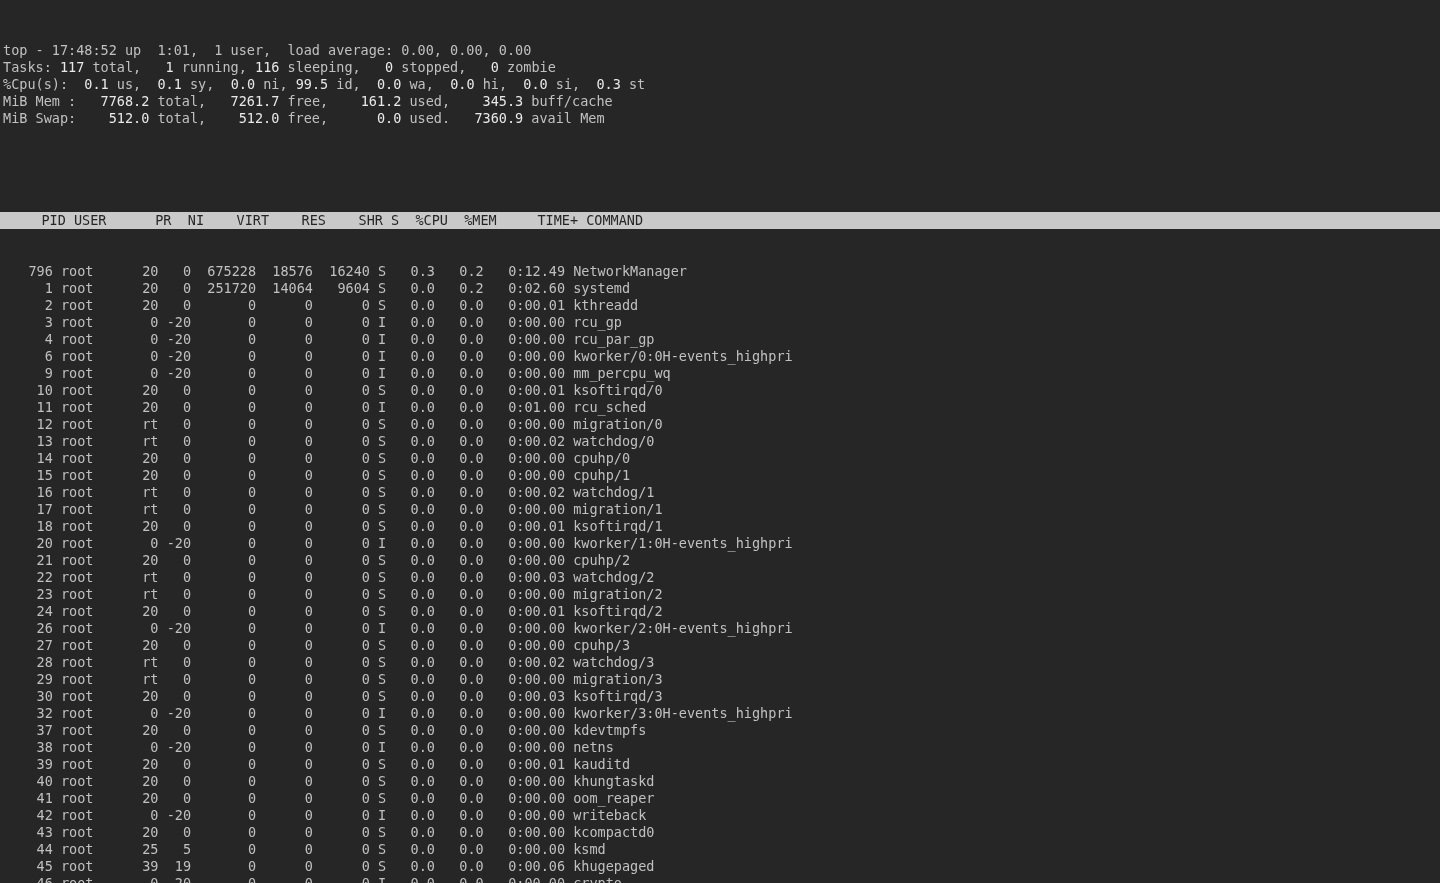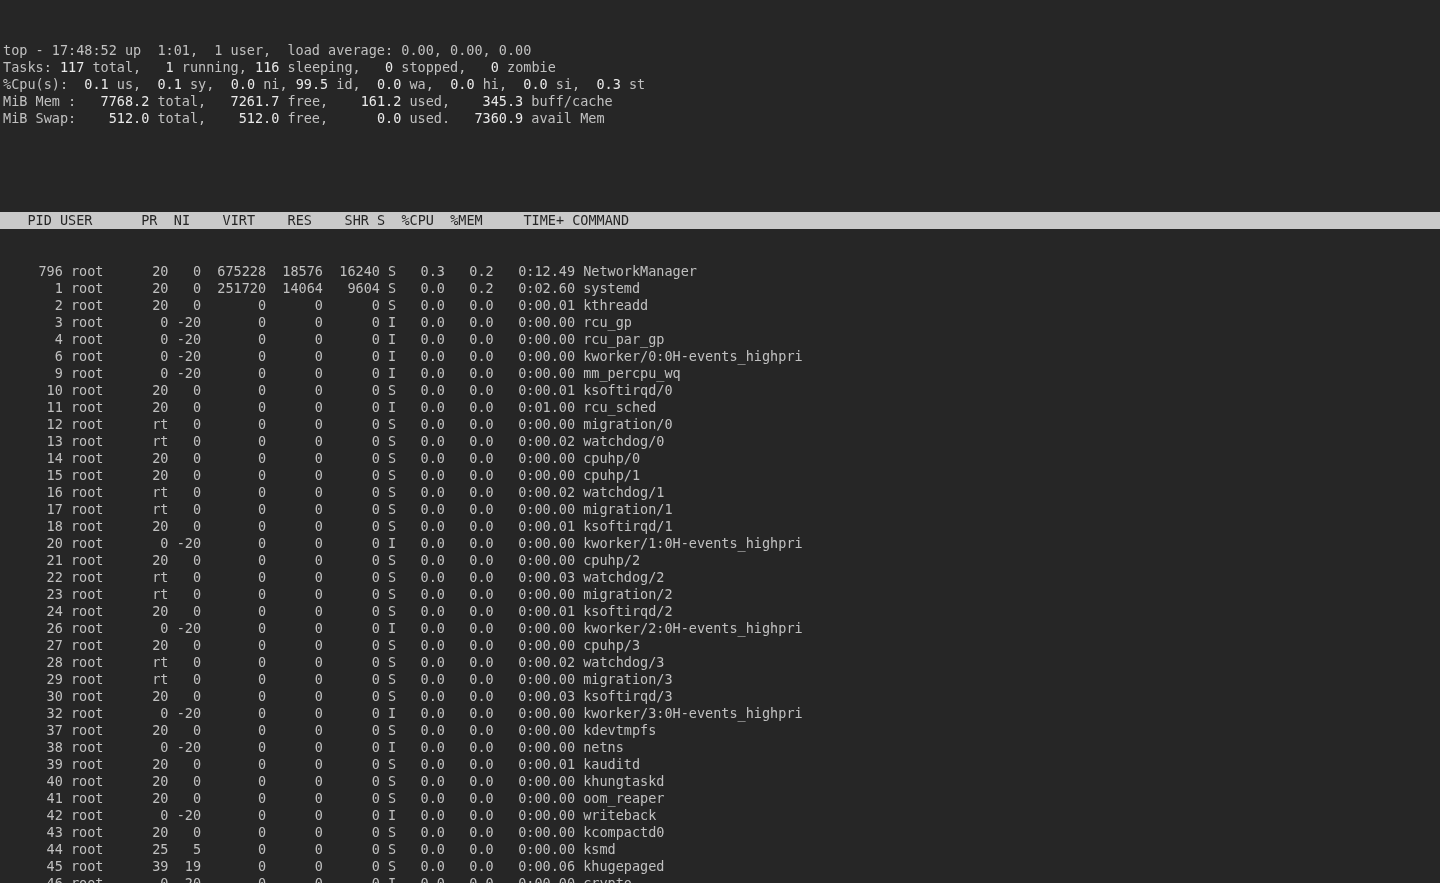--- a/index.html
+++ b/index.html
@@ -20,26 +20,26 @@
     font-family:"DejaVu Sans Mono","Liberation Mono",monospace;
     font-size:13.5px;
     line-height:17px;
     white-space:pre;
     overflow:hidden;
     padding-top:8px;
   }
   .line{height:17px;padding-left:3px}
   .b{font-weight:normal;color:var(--fg-bold)}
   .header-bar{
-    height:17px;padding-left:3px;
+    height:17px;padding-left:17px;
     background:var(--bar-bg);
     color:var(--bar-fg);
     width:100%;
   }
-  .row{height:17px;padding-left:14px}
+  .row{height:17px;padding-left:4px}
 </style>
 </head>
 <body>
 
 <div class="screen">
   <div id="summary"><div class="line"><span>top - 17:48:52 up  1:01,  1 user,  load average: 0.00, 0.00, 0.00</span></div><div class="line"><span>Tasks: </span><span class="b">117</span><span> total,   </span><span class="b">1</span><span> running, </span><span class="b">116</span><span> sleeping,   </span><span class="b">0</span><span> stopped,   </span><span class="b">0</span><span> zombie</span></div><div class="line"><span>%Cpu(s):  </span><span class="b">0.1</span><span> us,  </span><span class="b">0.1</span><span> sy,  </span><span class="b">0.0</span><span> ni, </span><span class="b">99.5</span><span> id,  </span><span class="b">0.0</span><span> wa,  </span><span class="b">0.0</span><span> hi,  </span><span class="b">0.0</span><span> si,  </span><span class="b">0.3</span><span> st</span></div><div class="line"><span>MiB Mem :   </span><span class="b">7768.2</span><span> total,   </span><span class="b">7261.7</span><span> free,    </span><span class="b">161.2</span><span> used,    </span><span class="b">345.3</span><span> buff/cache</span></div><div class="line"><span>MiB Swap:    </span><span class="b">512.0</span><span> total,    </span><span class="b">512.0</span><span> free,      </span><span class="b">0.0</span><span> used.   </span><span class="b">7360.9</span><span> avail Mem</span></div></div>
   <div class="line"></div>
   <div class="header-bar" id="header-bar"><span>   PID</span> <span>USER    </span> <span> PR</span> <span> NI</span> <span>   VIRT</span> <span>   RES</span> <span>   SHR</span> <span>S</span> <span> %CPU</span> <span> %MEM</span> <span>    TIME+</span> <span>COMMAND</span></div>
   <div id="process-list"><div class="row"><span>   796</span> <span>root    </span> <span> 20</span> <span>  0</span> <span> 675228</span> <span> 18576</span> <span> 16240</span> <span>S</span> <span>  0.3</span> <span>  0.2</span> <span>  0:12.49</span> <span>NetworkManager</span></div><div class="row"><span>     1</span> <span>root    </span> <span> 20</span> <span>  0</span> <span> 251720</span> <span> 14064</span> <span>  9604</span> <span>S</span> <span>  0.0</span> <span>  0.2</span> <span>  0:02.60</span> <span>systemd</span></div><div class="row"><span>     2</span> <span>root    </span> <span> 20</span> <span>  0</span> <span>      0</span> <span>     0</span> <span>     0</span> <span>S</span> <span>  0.0</span> <span>  0.0</span> <span>  0:00.01</span> <span>kthreadd</span></div><div class="row"><span>     3</span> <span>root    </span> <span>  0</span> <span>-20</span> <span>      0</span> <span>     0</span> <span>     0</span> <span>I</span> <span>  0.0</span> <span>  0.0</span> <span>  0:00.00</span> <span>rcu_gp</span></div><div class="row"><span>     4</span> <span>root    </span> <span>  0</span> <span>-20</span> <span>      0</span> <span>     0</span> <span>     0</span> <span>I</span> <span>  0.0</span> <span>  0.0</span> <span>  0:00.00</span> <span>rcu_par_gp</span></div><div class="row"><span>     6</span> <span>root    </span> <span>  0</span> <span>-20</span> <span>      0</span> <span>     0</span> <span>     0</span> <span>I</span> <span>  0.0</span> <span>  0.0</span> <span>  0:00.00</span> <span>kworker/0:0H-events_highpri</span></div><div class="row"><span>     9</span> <span>root    </span> <span>  0</span> <span>-20</span> <span>      0</span> <span>     0</span> <span>     0</span> <span>I</span> <span>  0.0</span> <span>  0.0</span> <span>  0:00.00</span> <span>mm_percpu_wq</span></div><div class="row"><span>    10</span> <span>root    </span> <span> 20</span> <span>  0</span> <span>      0</span> <span>     0</span> <span>     0</span> <span>S</span> <span>  0.0</span> <span>  0.0</span> <span>  0:00.01</span> <span>ksoftirqd/0</span></div><div class="row"><span>    11</span> <span>root    </span> <span> 20</span> <span>  0</span> <span>      0</span> <span>     0</span> <span>     0</span> <span>I</span> <span>  0.0</span> <span>  0.0</span> <span>  0:01.00</span> <span>rcu_sched</span></div><div class="row"><span>    12</span> <span>root    </span> <span> rt</span> <span>  0</span> <span>      0</span> <span>     0</span> <span>     0</span> <span>S</span> <span>  0.0</span> <span>  0.0</span> <span>  0:00.00</span> <span>migration/0</span></div><div class="row"><span>    13</span> <span>root    </span> <span> rt</span> <span>  0</span> <span>      0</span> <span>     0</span> <span>     0</span> <span>S</span> <span>  0.0</span> <span>  0.0</span> <span>  0:00.02</span> <span>watchdog/0</span></div><div class="row"><span>    14</span> <span>root    </span> <span> 20</span> <span>  0</span> <span>      0</span> <span>     0</span> <span>     0</span> <span>S</span> <span>  0.0</span> <span>  0.0</span> <span>  0:00.00</span> <span>cpuhp/0</span></div><div class="row"><span>    15</span> <span>root    </span> <span> 20</span> <span>  0</span> <span>      0</span> <span>     0</span> <span>     0</span> <span>S</span> <span>  0.0</span> <span>  0.0</span> <span>  0:00.00</span> <span>cpuhp/1</span></div><div class="row"><span>    16</span> <span>root    </span> <span> rt</span> <span>  0</span> <span>      0</span> <span>     0</span> <span>     0</span> <span>S</span> <span>  0.0</span> <span>  0.0</span> <span>  0:00.02</span> <span>watchdog/1</span></div><div class="row"><span>    17</span> <span>root    </span> <span> rt</span> <span>  0</span> <span>      0</span> <span>     0</span> <span>     0</span> <span>S</span> <span>  0.0</span> <span>  0.0</span> <span>  0:00.00</span> <span>migration/1</span></div><div class="row"><span>    18</span> <span>root    </span> <span> 20</span> <span>  0</span> <span>      0</span> <span>     0</span> <span>     0</span> <span>S</span> <span>  0.0</span> <span>  0.0</span> <span>  0:00.01</span> <span>ksoftirqd/1</span></div><div class="row"><span>    20</span> <span>root    </span> <span>  0</span> <span>-20</span> <span>      0</span> <span>     0</span> <span>     0</span> <span>I</span> <span>  0.0</span> <span>  0.0</span> <span>  0:00.00</span> <span>kworker/1:0H-events_highpri</span></div><div class="row"><span>    21</span> <span>root    </span> <span> 20</span> <span>  0</span> <span>      0</span> <span>     0</span> <span>     0</span> <span>S</span> <span>  0.0</span> <span>  0.0</span> <span>  0:00.00</span> <span>cpuhp/2</span></div><div class="row"><span>    22</span> <span>root    </span> <span> rt</span> <span>  0</span> <span>      0</span> <span>     0</span> <span>     0</span> <span>S</span> <span>  0.0</span> <span>  0.0</span> <span>  0:00.03</span> <span>watchdog/2</span></div><div class="row"><span>    23</span> <span>root    </span> <span> rt</span> <span>  0</span> <span>      0</span> <span>     0</span> <span>     0</span> <span>S</span> <span>  0.0</span> <span>  0.0</span> <span>  0:00.00</span> <span>migration/2</span></div><div class="row"><span>    24</span> <span>root    </span> <span> 20</span> <span>  0</span> <span>      0</span> <span>     0</span> <span>     0</span> <span>S</span> <span>  0.0</span> <span>  0.0</span> <span>  0:00.01</span> <span>ksoftirqd/2</span></div><div class="row"><span>    26</span> <span>root    </span> <span>  0</span> <span>-20</span> <span>      0</span> <span>     0</span> <span>     0</span> <span>I</span> <span>  0.0</span> <span>  0.0</span> <span>  0:00.00</span> <span>kworker/2:0H-events_highpri</span></div><div class="row"><span>    27</span> <span>root    </span> <span> 20</span> <span>  0</span> <span>      0</span> <span>     0</span> <span>     0</span> <span>S</span> <span>  0.0</span> <span>  0.0</span> <span>  0:00.00</span> <span>cpuhp/3</span></div><div class="row"><span>    28</span> <span>root    </span> <span> rt</span> <span>  0</span> <span>      0</span> <span>     0</span> <span>     0</span> <span>S</span> <span>  0.0</span> <span>  0.0</span> <span>  0:00.02</span> <span>watchdog/3</span></div><div class="row"><span>    29</span> <span>root    </span> <span> rt</span> <span>  0</span> <span>      0</span> <span>     0</span> <span>     0</span> <span>S</span> <span>  0.0</span> <span>  0.0</span> <span>  0:00.00</span> <span>migration/3</span></div><div class="row"><span>    30</span> <span>root    </span> <span> 20</span> <span>  0</span> <span>      0</span> <span>     0</span> <span>     0</span> <span>S</span> <span>  0.0</span> <span>  0.0</span> <span>  0:00.03</span> <span>ksoftirqd/3</span></div><div class="row"><span>    32</span> <span>root    </span> <span>  0</span> <span>-20</span> <span>      0</span> <span>     0</span> <span>     0</span> <span>I</span> <span>  0.0</span> <span>  0.0</span> <span>  0:00.00</span> <span>kworker/3:0H-events_highpri</span></div><div class="row"><span>    37</span> <span>root    </span> <span> 20</span> <span>  0</span> <span>      0</span> <span>     0</span> <span>     0</span> <span>S</span> <span>  0.0</span> <span>  0.0</span> <span>  0:00.00</span> <span>kdevtmpfs</span></div><div class="row"><span>    38</span> <span>root    </span> <span>  0</span> <span>-20</span> <span>      0</span> <span>     0</span> <span>     0</span> <span>I</span> <span>  0.0</span> <span>  0.0</span> <span>  0:00.00</span> <span>netns</span></div><div class="row"><span>    39</span> <span>root    </span> <span> 20</span> <span>  0</span> <span>      0</span> <span>     0</span> <span>     0</span> <span>S</span> <span>  0.0</span> <span>  0.0</span> <span>  0:00.01</span> <span>kauditd</span></div><div class="row"><span>    40</span> <span>root    </span> <span> 20</span> <span>  0</span> <span>      0</span> <span>     0</span> <span>     0</span> <span>S</span> <span>  0.0</span> <span>  0.0</span> <span>  0:00.00</span> <span>khungtaskd</span></div><div class="row"><span>    41</span> <span>root    </span> <span> 20</span> <span>  0</span> <span>      0</span> <span>     0</span> <span>     0</span> <span>S</span> <span>  0.0</span> <span>  0.0</span> <span>  0:00.00</span> <span>oom_reaper</span></div><div class="row"><span>    42</span> <span>root    </span> <span>  0</span> <span>-20</span> <span>      0</span> <span>     0</span> <span>     0</span> <span>I</span> <span>  0.0</span> <span>  0.0</span> <span>  0:00.00</span> <span>writeback</span></div><div class="row"><span>    43</span> <span>root    </span> <span> 20</span> <span>  0</span> <span>      0</span> <span>     0</span> <span>     0</span> <span>S</span> <span>  0.0</span> <span>  0.0</span> <span>  0:00.00</span> <span>kcompactd0</span></div><div class="row"><span>    44</span> <span>root    </span> <span> 25</span> <span>  5</span> <span>      0</span> <span>     0</span> <span>     0</span> <span>S</span> <span>  0.0</span> <span>  0.0</span> <span>  0:00.00</span> <span>ksmd</span></div><div class="row"><span>    45</span> <span>root    </span> <span> 39</span> <span> 19</span> <span>      0</span> <span>     0</span> <span>     0</span> <span>S</span> <span>  0.0</span> <span>  0.0</span> <span>  0:00.06</span> <span>khugepaged</span></div><div class="row"><span>    46</span> <span>root    </span> <span>  0</span> <span>-20</span> <span>      0</span> <span>     0</span> <span>     0</span> <span>I</span> <span>  0.0</span> <span>  0.0</span> <span>  0:00.00</span> <span>crypto</span></div></div>
 </div>

